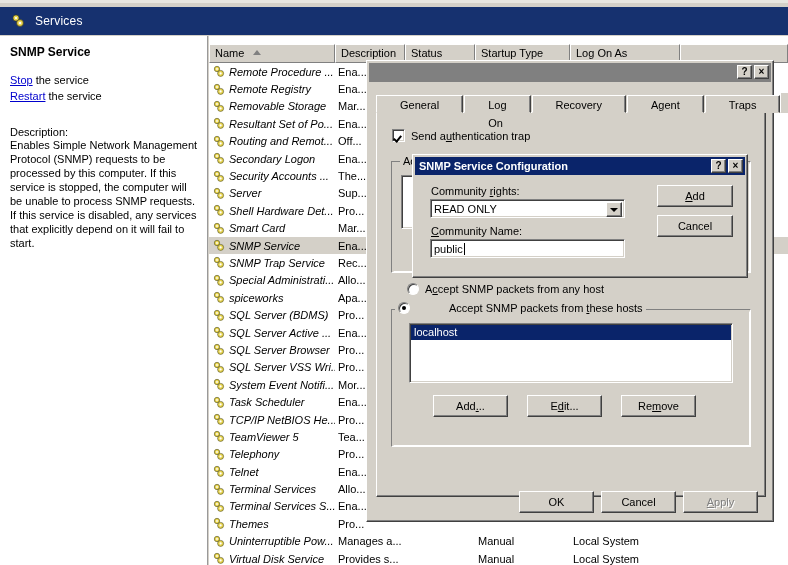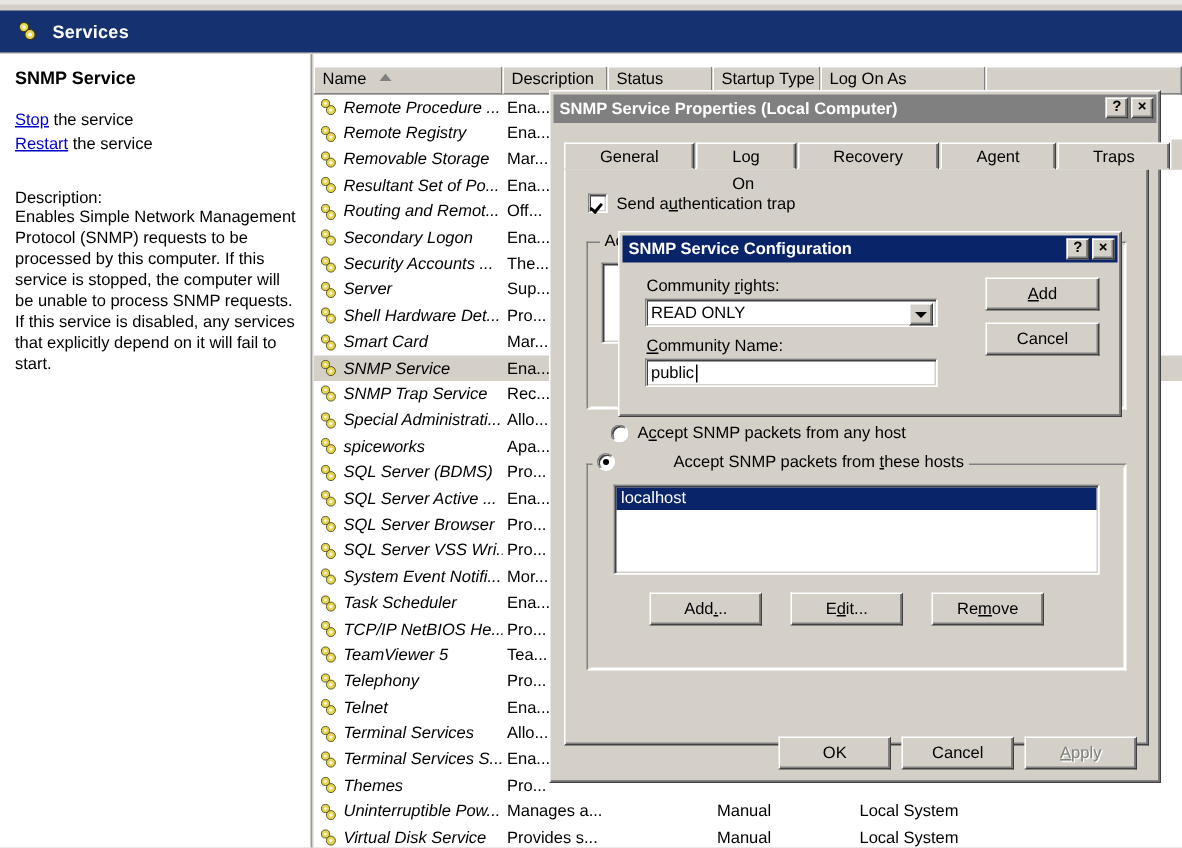--- a/index.html
+++ b/index.html
@@ -25,21 +25,21 @@
     position: absolute; left: 0; top: 4px; width: 788px; height: 28px;
     background: #16316f;
     display: flex; align-items: center;
     color: #fff;
   }
   .mmc-title-icon {
     width: 16px; height: 16px; margin-left: 10px; margin-right: 9px;
     position: relative;
   }
   .mmc-title-text {
-    font-weight: bold; font-size: 12px; letter-spacing: .2px;
+    font-weight: normal; font-size: 12px; letter-spacing: .2px;
   }
 
   
   .left-pane {
     position: absolute; left: 0; top: 33px; width: 208px; height: 532px;
     background: #ffffff;
     border-right: 1px solid #999;
     padding: 8px 8px 0 8px;
     box-sizing: border-box;
     overflow: hidden;
@@ -350,21 +350,21 @@
 
       <div class="desc-head">Description:</div>
       <div class="desc-body">Enables Simple Network Management Protocol (SNMP) requests to be processed by this computer. If this service is stopped, the computer will be unable to process SNMP requests. If this service is disabled, any services that explicitly depend on it will fail to start.</div>
     </div>
 
     <div class="list-pane">
       <div class="list-header" id="list-header">
           <div class="col-head" style="width: 126px;"><span>Name</span><span class="sort-arrow"></span></div>
           <div class="col-head" style="width: 70px;"><span>Description</span></div>
           <div class="col-head" style="width: 70px;"><span>Status</span></div>
-          <div class="col-head" style="width: 72px;"><span>Startup Type</span></div>
+          <div class="col-head" style="width: 95px;"><span>Startup Type</span></div>
           <div class="col-head" style="width: 110px;"><span>Log On As</span></div>
           <div class="col-head" style="flex: 1 1 0%;"></div>
         </div>
       <div class="rows" id="list-rows">
           <div class="row">
             <div class="cell-name">
               <span class="svc-icon"><svg width="14" height="13" viewBox="0 0 14 13">
                   <g fill="#e8d44d" stroke="#4a4a20" stroke-width="0.6">
                     <circle cx="5" cy="4" r="2.7"></circle>
                     <circle cx="8.6" cy="8.4" r="3"></circle>
@@ -853,21 +853,20 @@
             <div class="cell-desc">Provides s...</div>
             <div class="cell-status"></div>
             <div class="cell-startup">Manual</div>
             <div class="cell-logon">Local System</div>
           </div>
         </div>
     </div>
 
     <div class="props-dlg">
       <div class="props-titlebar">
-        <span class="props-title-text">SNMP Service Properties (Local Computer)</span>
         <div class="tb-btns">
           <div class="tb-btn">?</div>
           <div class="tb-btn">×</div>
         </div>
       </div>
 
       <div class="tabstrip" id="props-tabs">
           <div class="tab">General</div>
           <div class="tab">Log On</div>
           <div class="tab">Recovery</div>

